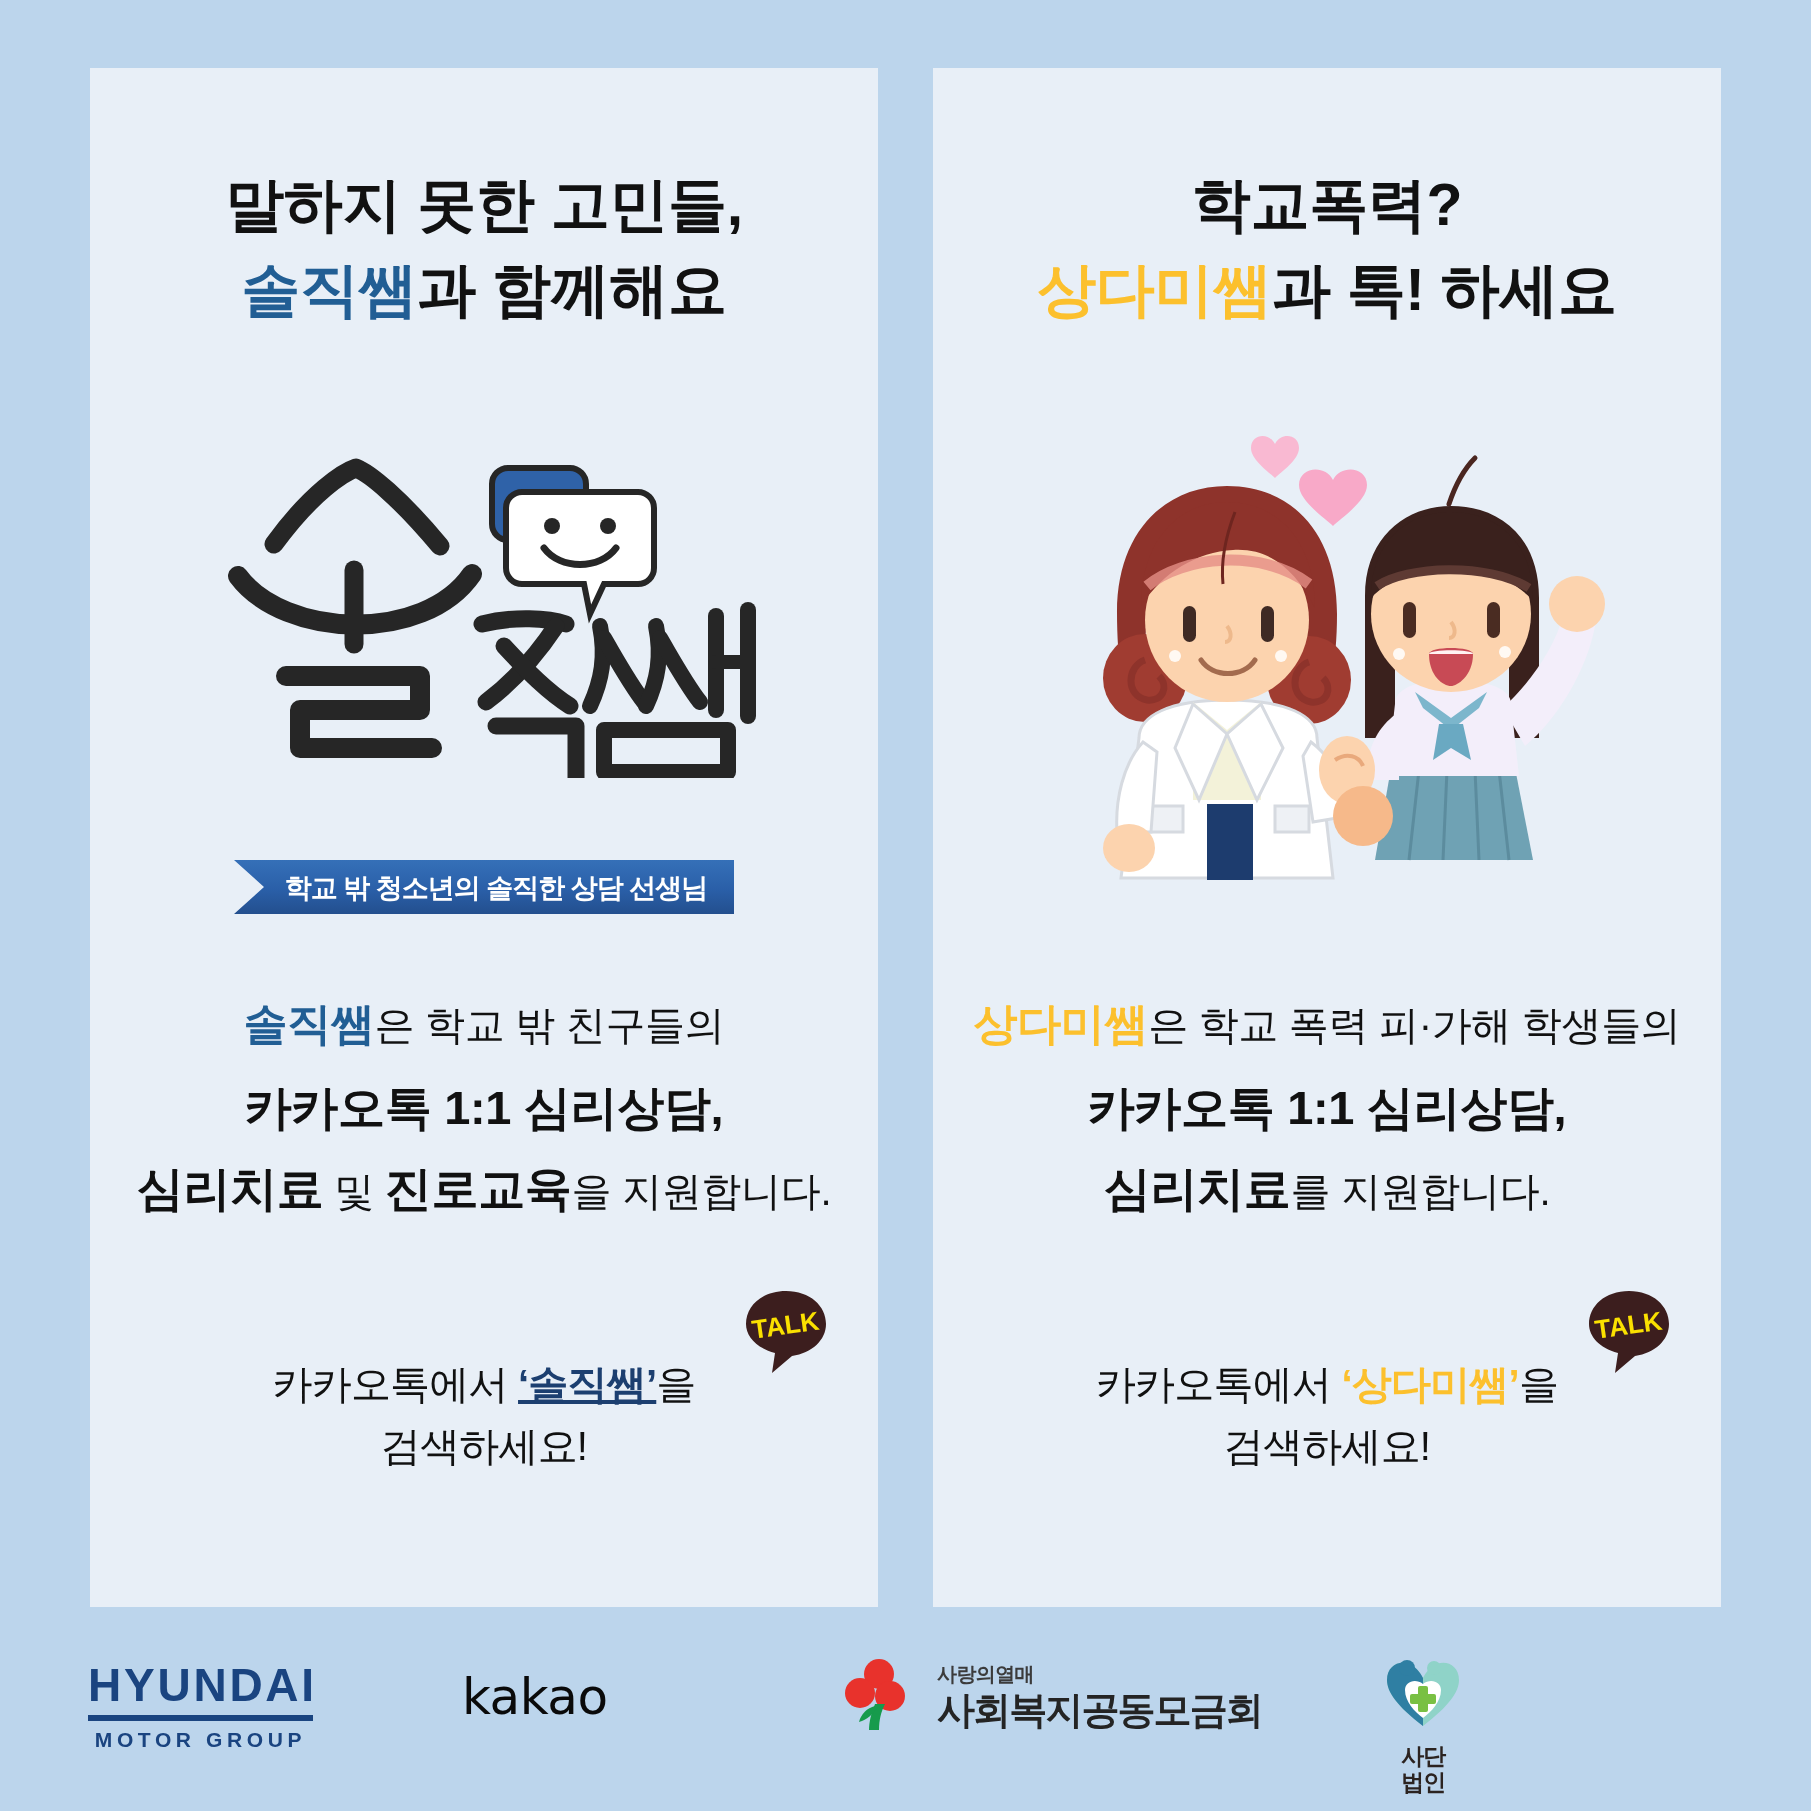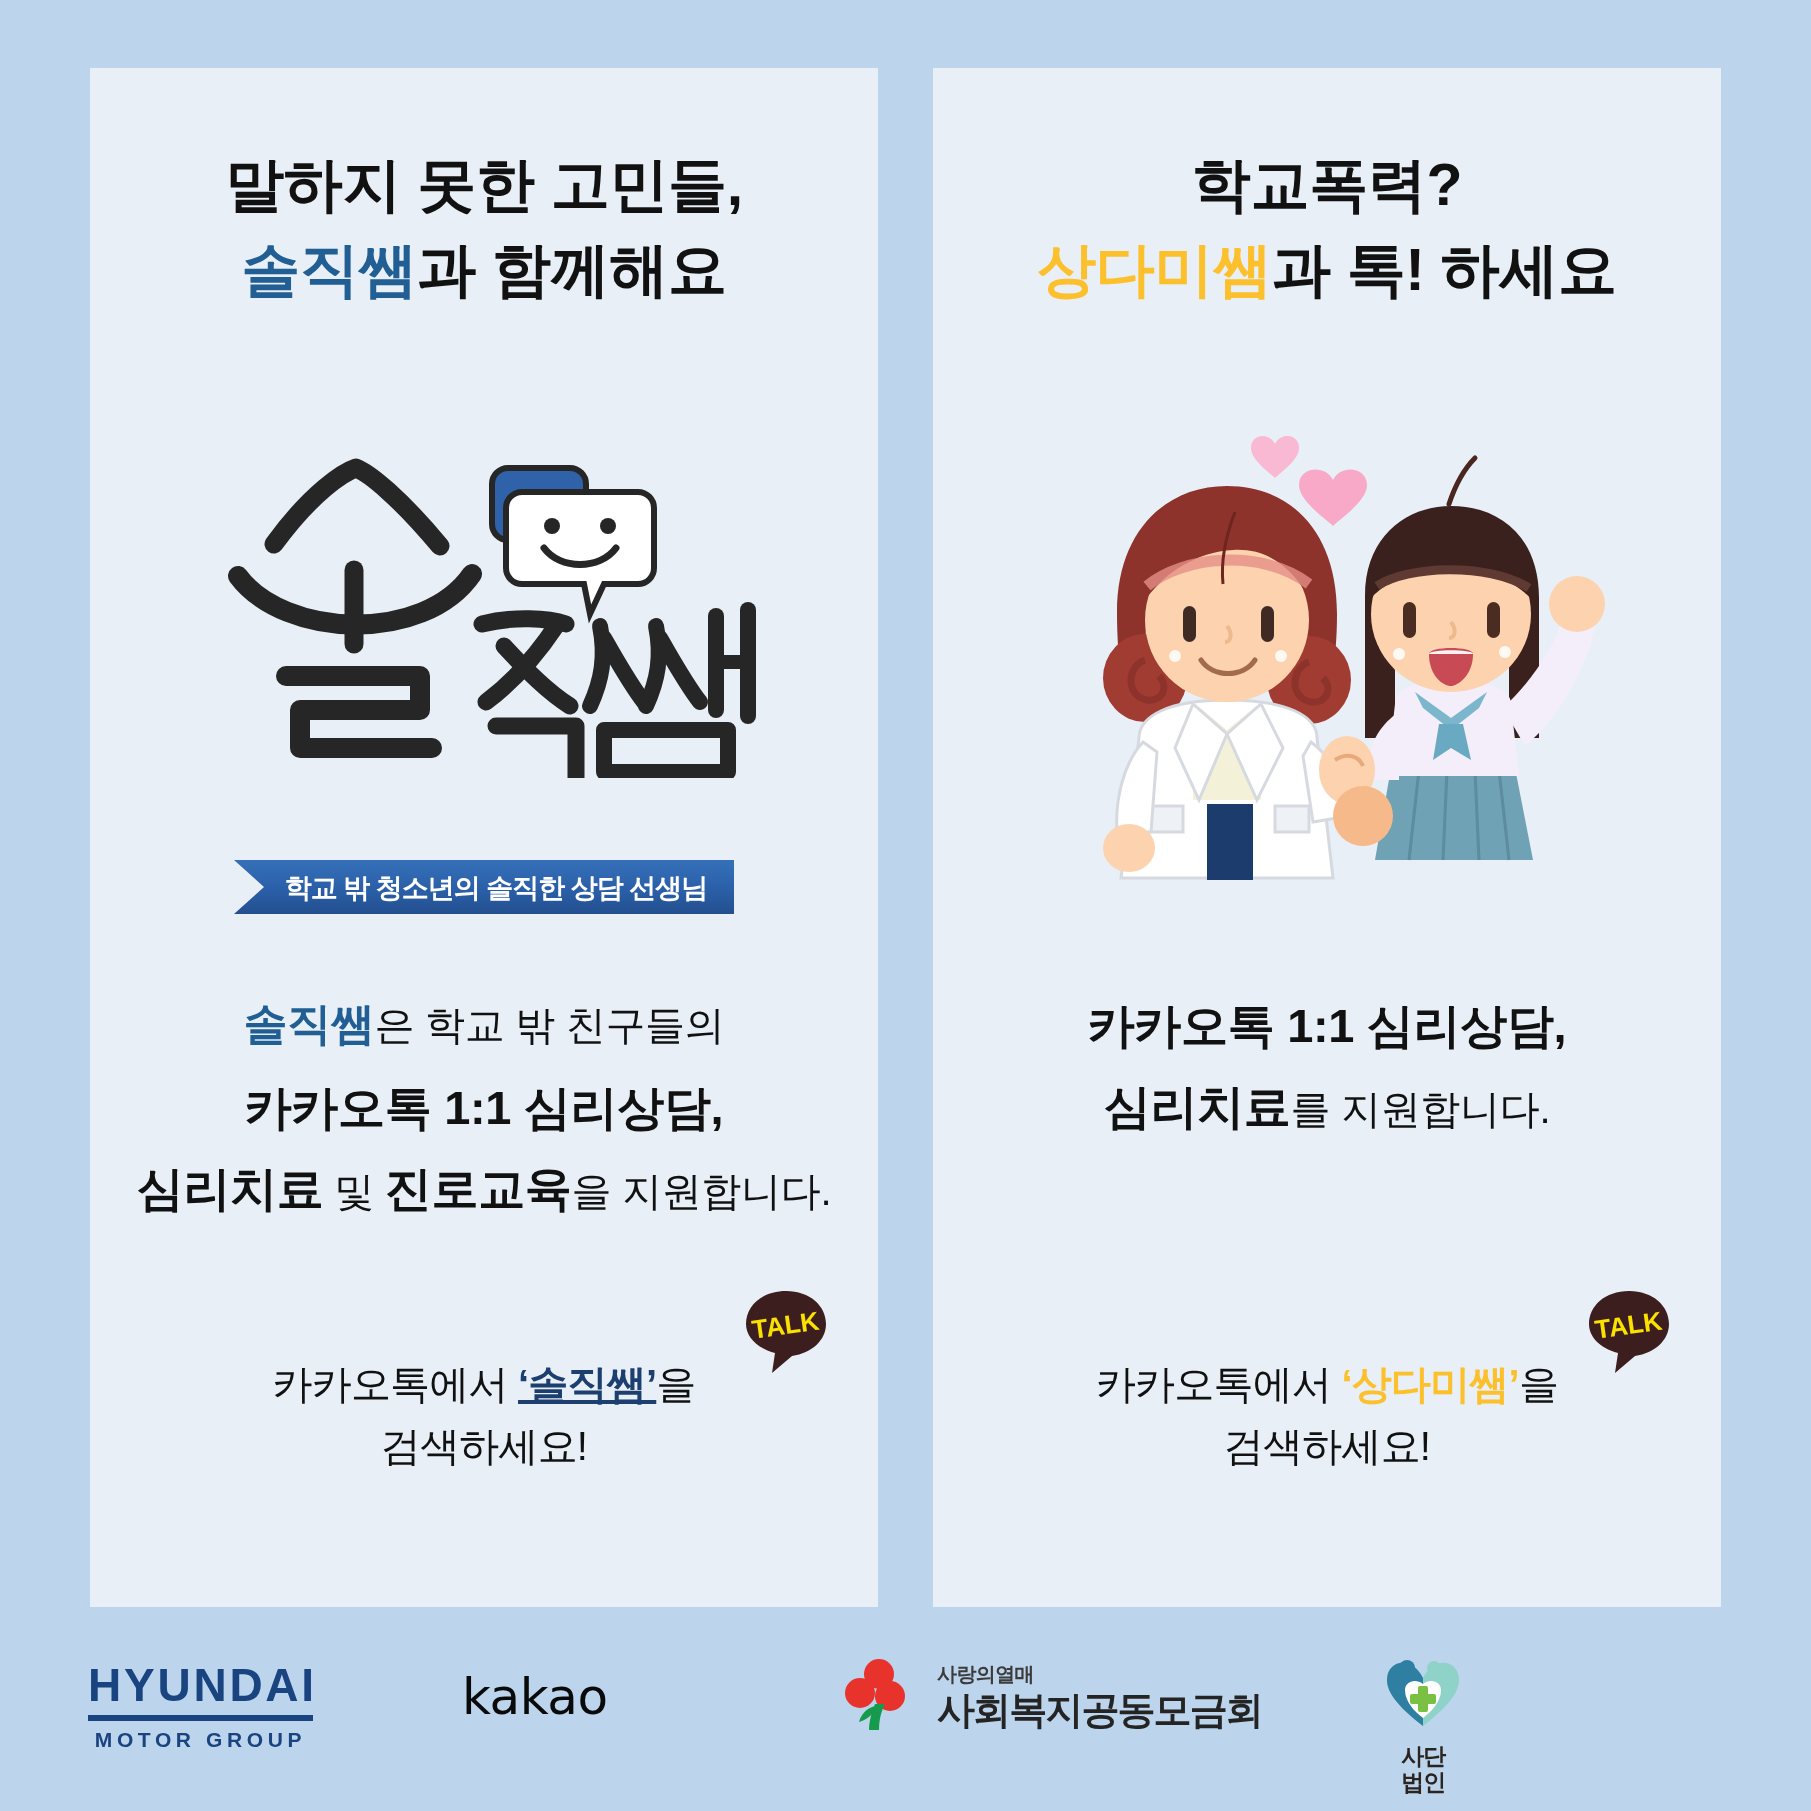--- a/index.html
+++ b/index.html
@@ -28,21 +28,21 @@
 
   
   .heading{
     position:absolute;left:0;width:100%;
     text-align:center;
     font-weight:700;
     color:#111111;
     letter-spacing:-0.02em;
     line-height:1.0;
   }
-  .heading .l1{display:block;font-size:59px;}
+  .heading .l1{display:block;font-size:59px;margin-top:20px;}
   .heading .l2{display:block;font-size:59px;margin-top:26px;}
   .kw-blue{color:#215e94;}
   .kw-yellow{color:#fcc02d;}
 
   
   .logo-wrap{
     position:absolute;left:0;top:380px;width:100%;
     height:330px;
   }
   .logo-svg{display:block;margin:0 auto;}
@@ -317,20 +317,21 @@
 
             <path d="M154 252 C166 270 196 270 208 252" stroke="#a36b4e" stroke-width="5" fill="none" stroke-linecap="round"></path>
 
             <circle cx="128" cy="248" r="6" fill="#ffffff" opacity="0.85"></circle>
             <circle cx="234" cy="248" r="6" fill="#ffffff" opacity="0.85"></circle>
           </g>
         </svg>
       </div>
 
       <div class="body-text" style="top:925px;">
+        <span class="line body-line-1"><span class="kw-yellow lead">상다미쌤</span><span class="reg">은 학교 폭력 피·가해 학생들의</span></span>
         <span class="line body-line-big">카카오톡 1:1 심리상담,</span>
         <span class="line body-line-big"><span class="strong">심리치료</span><span class="reg">를 지원합니다.</span></span>
       </div>
 
       <div class="talk-badge" style="left:650px;top:1215px;">
         <svg width="92" height="92" viewBox="0 0 92 92">
           <path d="M46 8 C70 8 86 23 86 41 C86 57 72 70 52 73 L32 90 L35 70 C16 65 6 53 6 41 C6 23 22 8 46 8 Z" fill="#3c1e1e"></path>
           <text x="46" y="51" text-anchor="middle" fill="#fae100" font-family="Liberation Sans, sans-serif" font-size="26" font-weight="800" transform="rotate(-8 46 46)" id="talk-label-right">TALK</text>
         </svg>
       </div>

